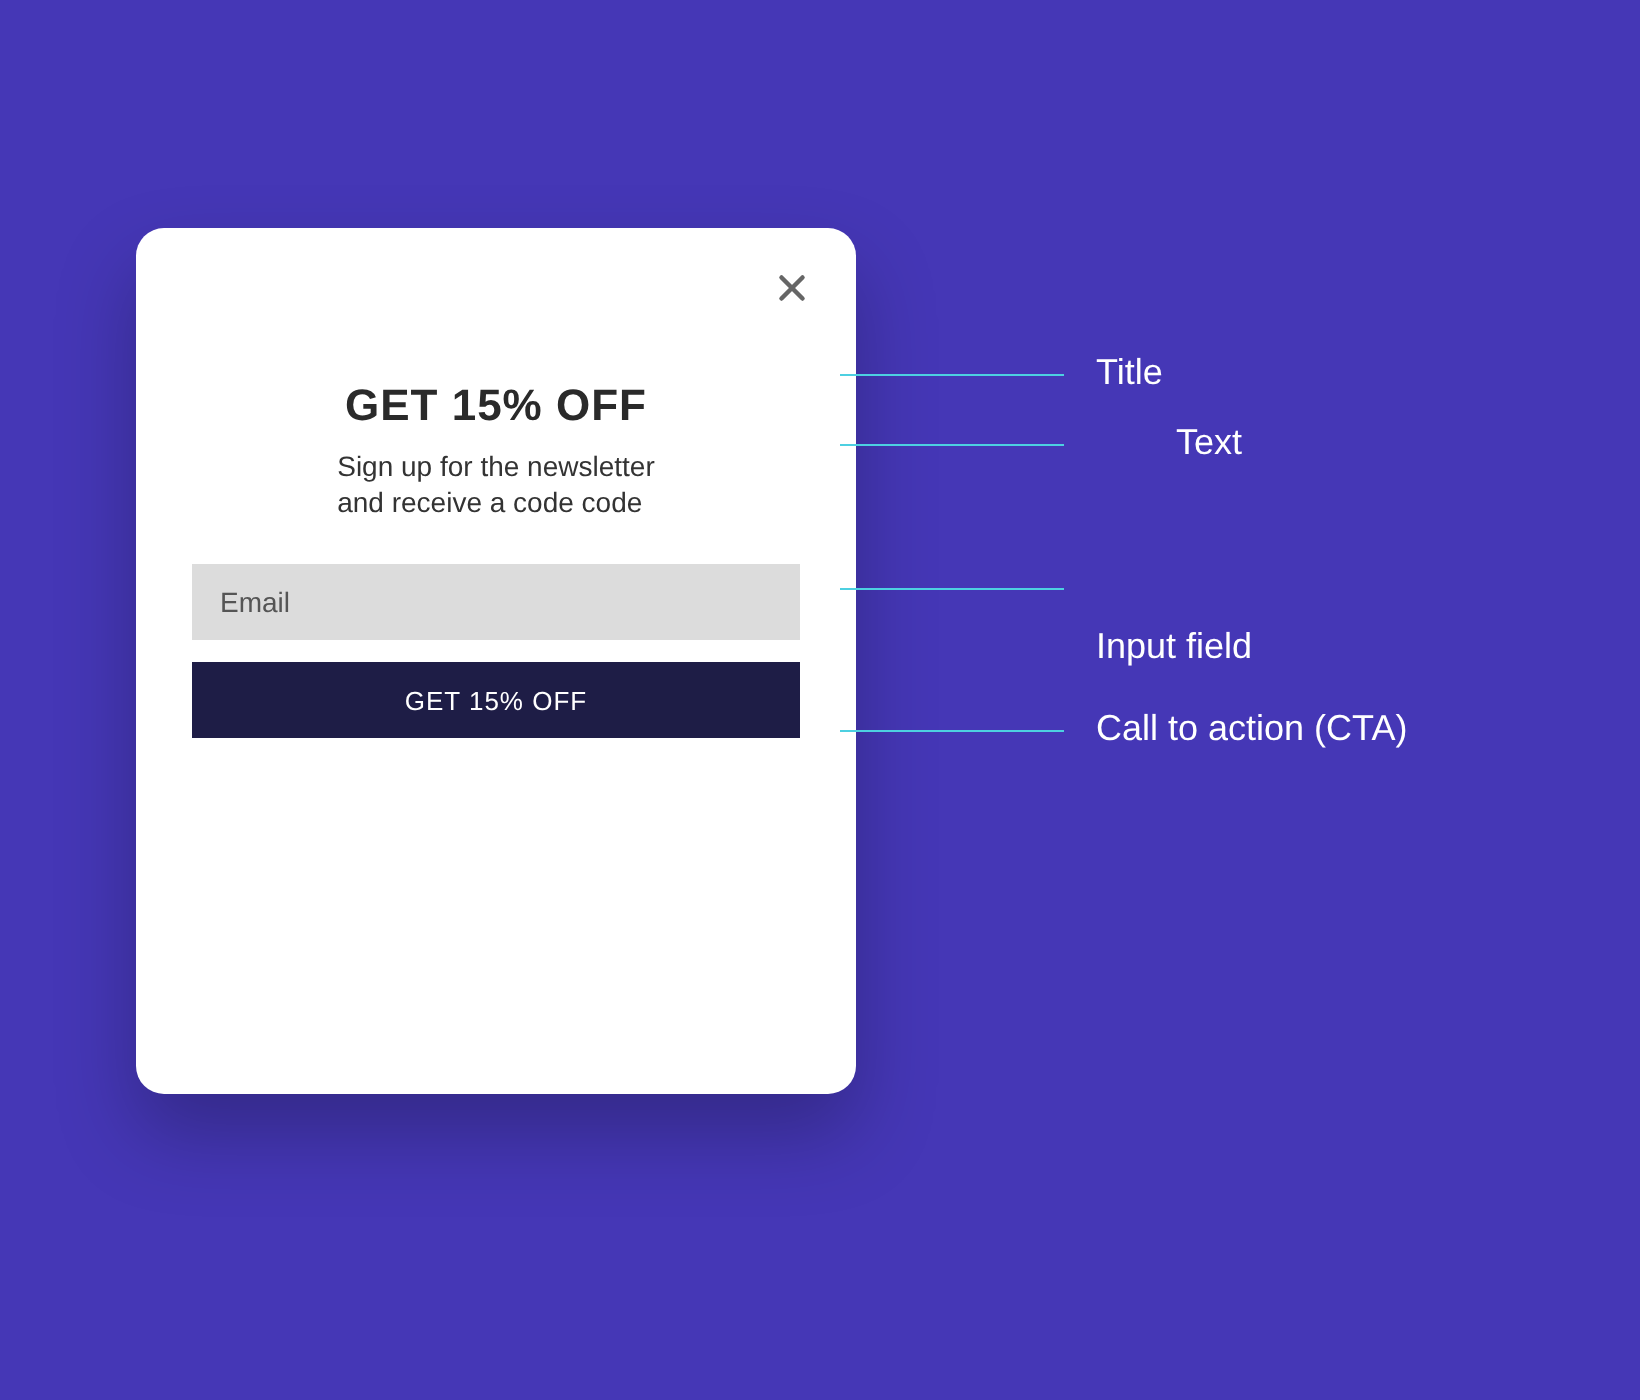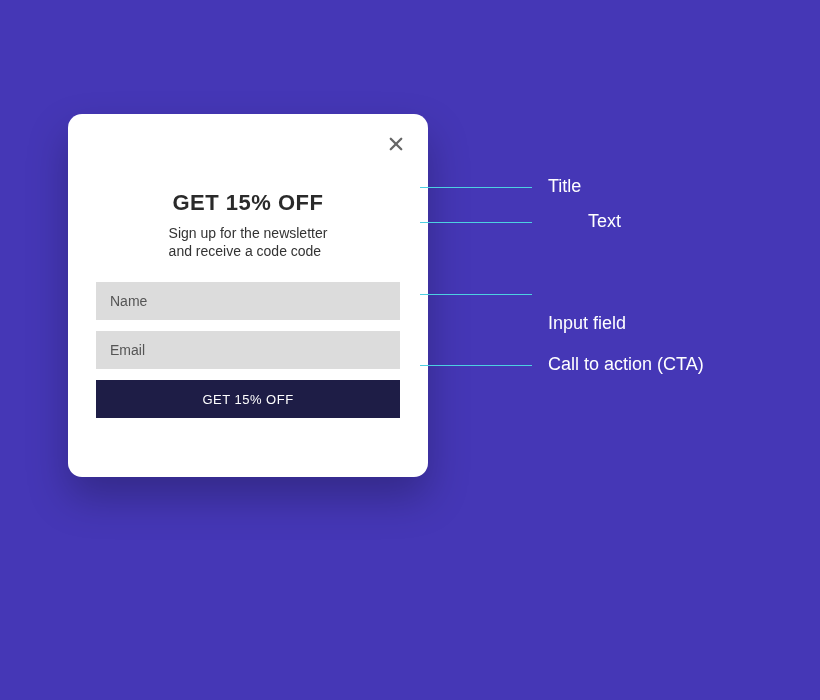--- a/index.html
+++ b/index.html
@@ -9,21 +9,21 @@
       background: #4537b6;
       font-family: -apple-system, BlinkMacSystemFont, "Segoe UI", Arial, sans-serif;
       position: relative;
       overflow: hidden;
     }
     .popup {
       position: absolute;
       left: 68px;
       top: 114px;
       width: 360px;
-      height: 363px;
+      height: 433px;
       background: #ffffff;
       border-radius: 14px;
       box-shadow: 0 20px 40px rgba(0,0,0,0.25);
       padding: 26px 28px;
     }
     .close-btn {
       position: absolute;
       top: 20px;
       right: 20px;
       width: 24px;
@@ -107,21 +107,20 @@
         <line x1="19" y1="5" x2="5" y2="19"></line>
       </svg>
     </span>
   </div>
   <div class="popup-content">
     <div class="title">GET 15% OFF</div>
     <div class="subtitle">
       <span>Sign up for the newsletter</span><br>
       <span>and receive a code code</span>
     </div>
-    <input type="text" class="input-field" placeholder="Name" style="">
     <input type="text" class="input-field" placeholder="Email" style="">
     <button class="cta-button">GET 15% OFF</button>
   </div>
 </div>
 
 <div class="annotation-line" style="left: 420px; top: 187px; width: 112px;"></div>
 <div class="annotation-label" style="left: 548px; top: 176px;">Title</div>
 
 <div class="annotation-line" style="left: 420px; top: 222px; width: 112px;"></div>
 <div class="annotation-label" style="left: 548px; top: 211px; margin-left: 40px;">Text</div>

